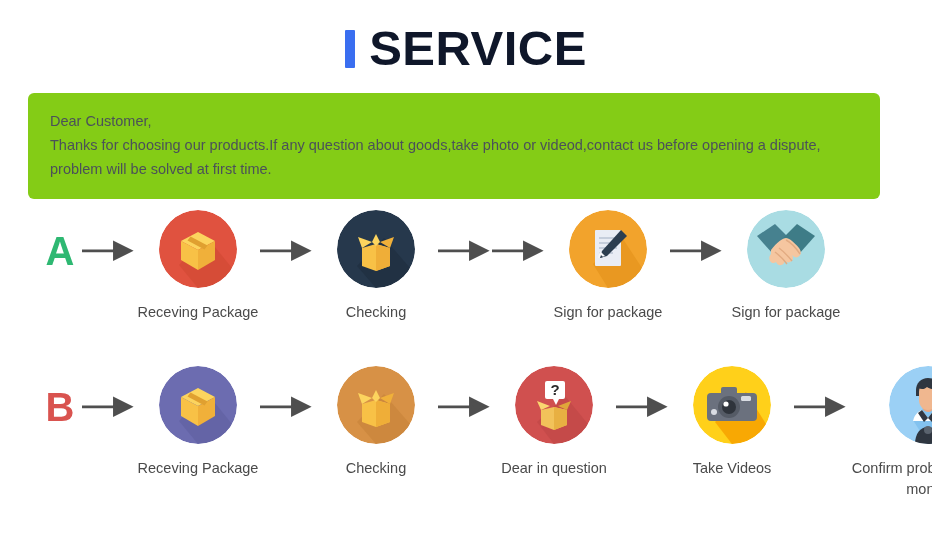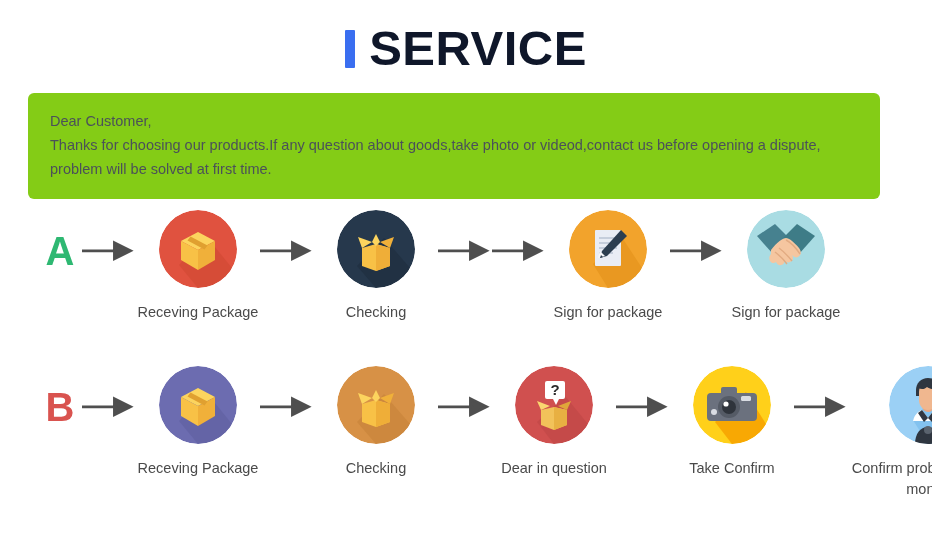--- a/index.html
+++ b/index.html
@@ -298,21 +298,21 @@
           <path d="M39 78a39 39 0 0 0 34-20L53 26 22 56z" fill="#f7a100" opacity=".85"></path>
           <rect x="14" y="27" width="50" height="28" rx="4" fill="#6b717e"></rect>
           <rect x="28" y="21" width="16" height="8" rx="2" fill="#6b717e"></rect>
           <rect x="48" y="30" width="10" height="5" rx="1.5" fill="#d9dce3"></rect>
           <circle cx="36" cy="41" r="11" fill="#555b66"></circle>
           <circle cx="36" cy="41" r="7" fill="#2f343c"></circle>
           <circle cx="33" cy="38" r="2.6" fill="#ffffff"></circle>
           <circle cx="21" cy="46" r="3" fill="#d9dce3"></circle>
         </svg>
       </span>
-      <span class="step-label">Take Confirm</span>
+      <span class="step-label">Take Videos</span>
     </div>
 
     <div class="arrow">
       <svg viewBox="0 0 40 16">
           <path d="M0 8 h26 M24 2 l12 6 -12 6 z" stroke="#4f4f4f" stroke-width="2" fill="#4f4f4f"></path>
         </svg>
     </div>
 
     <div class="step step-wide">
       <span class="icon-circle">

